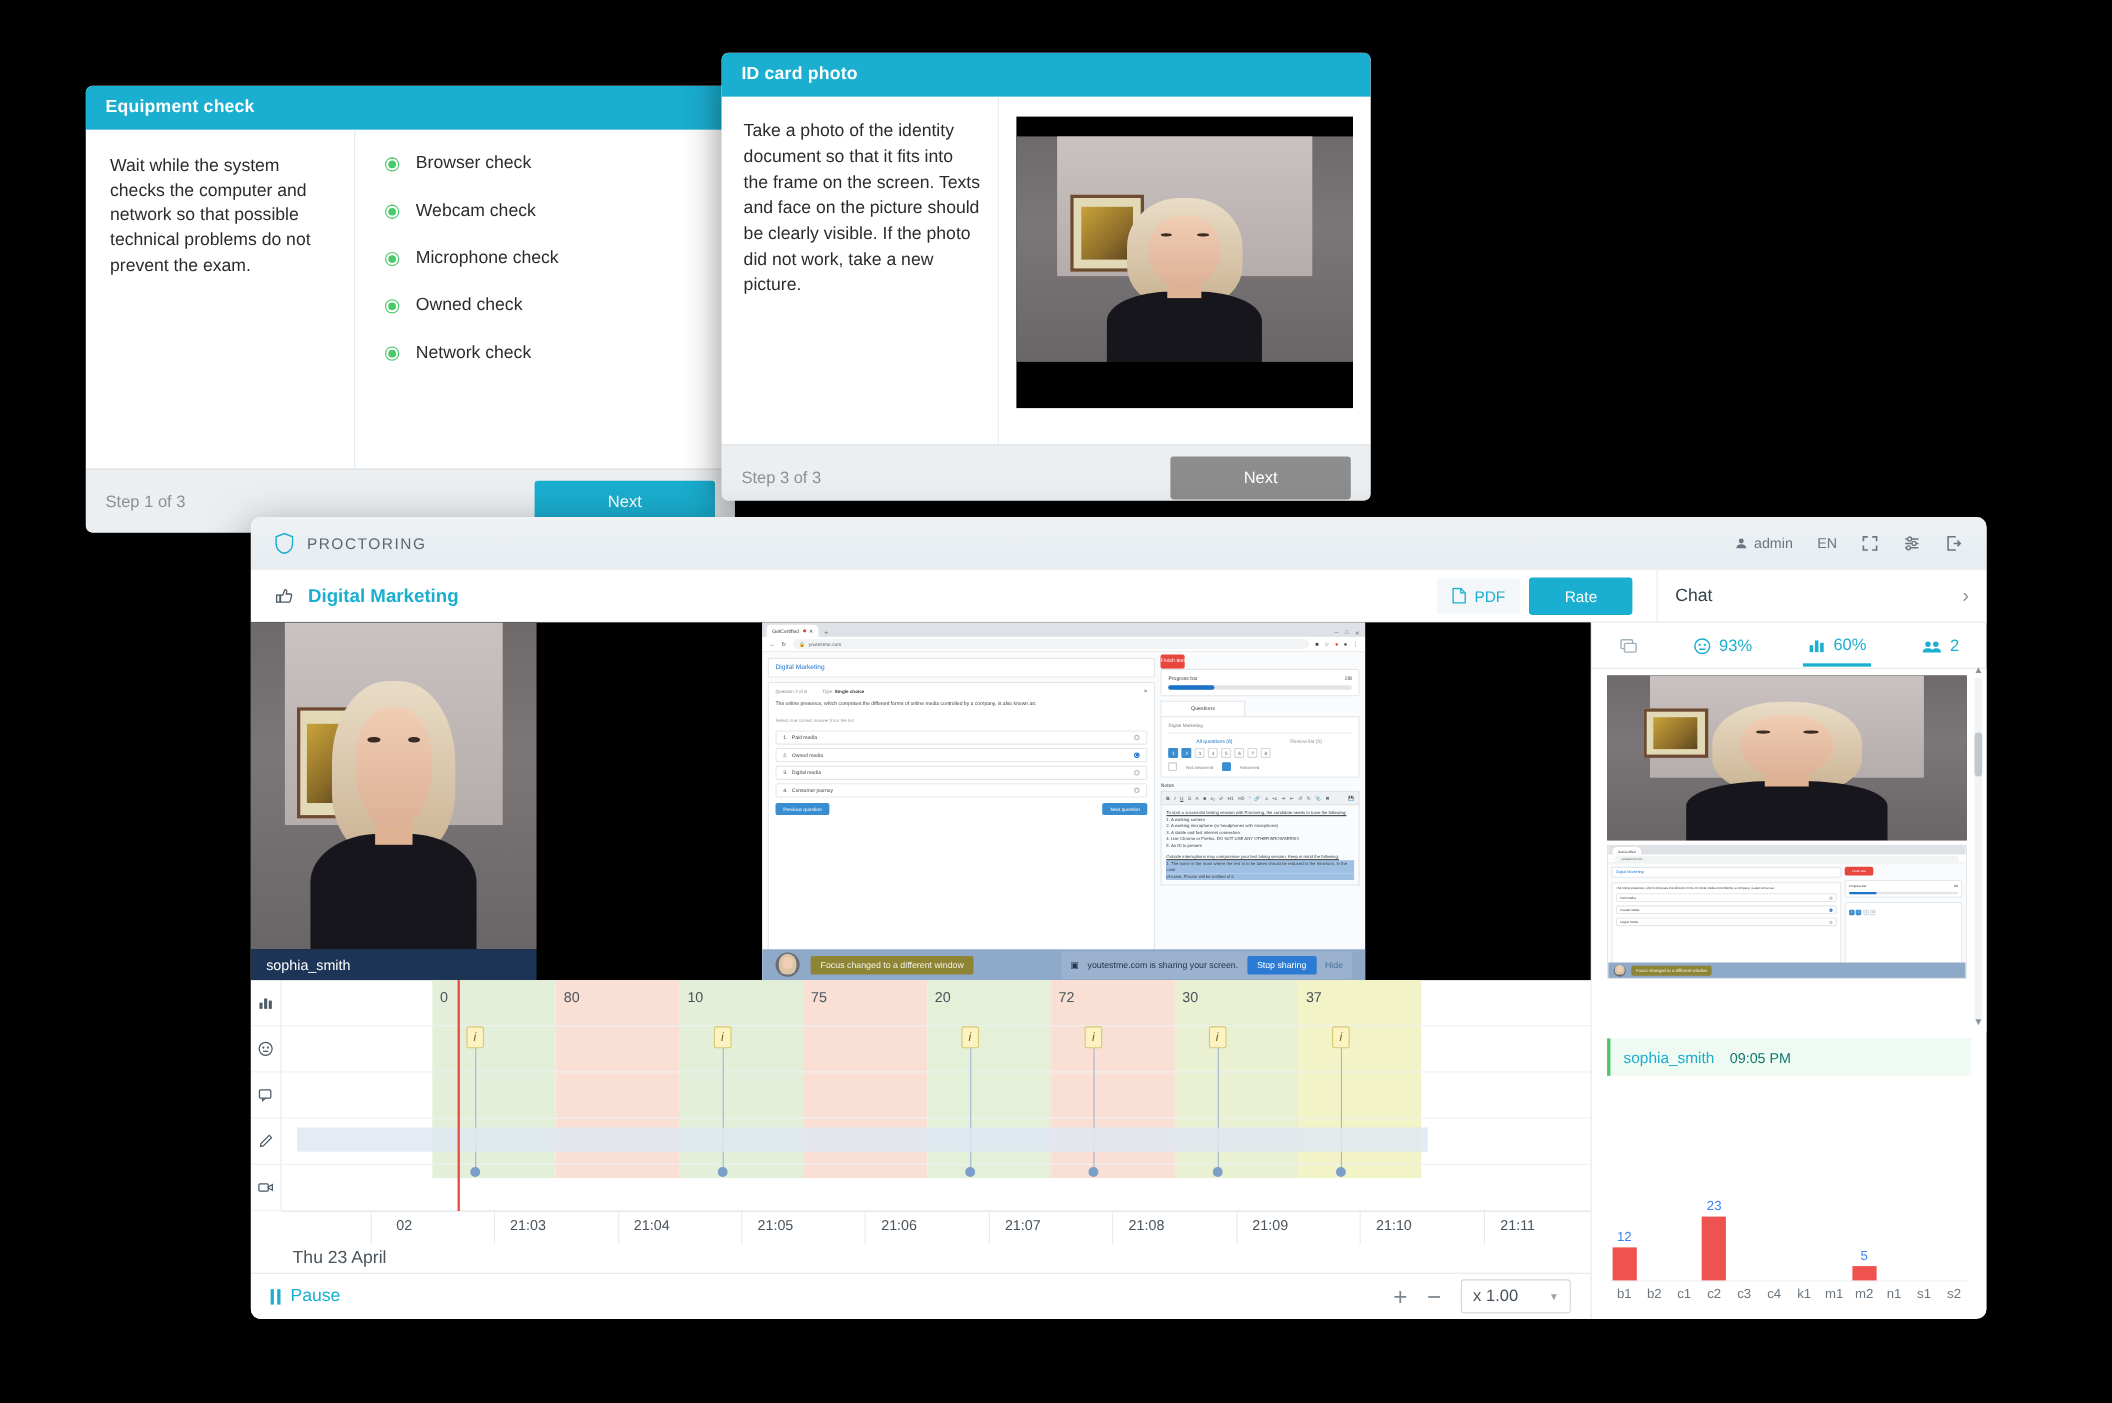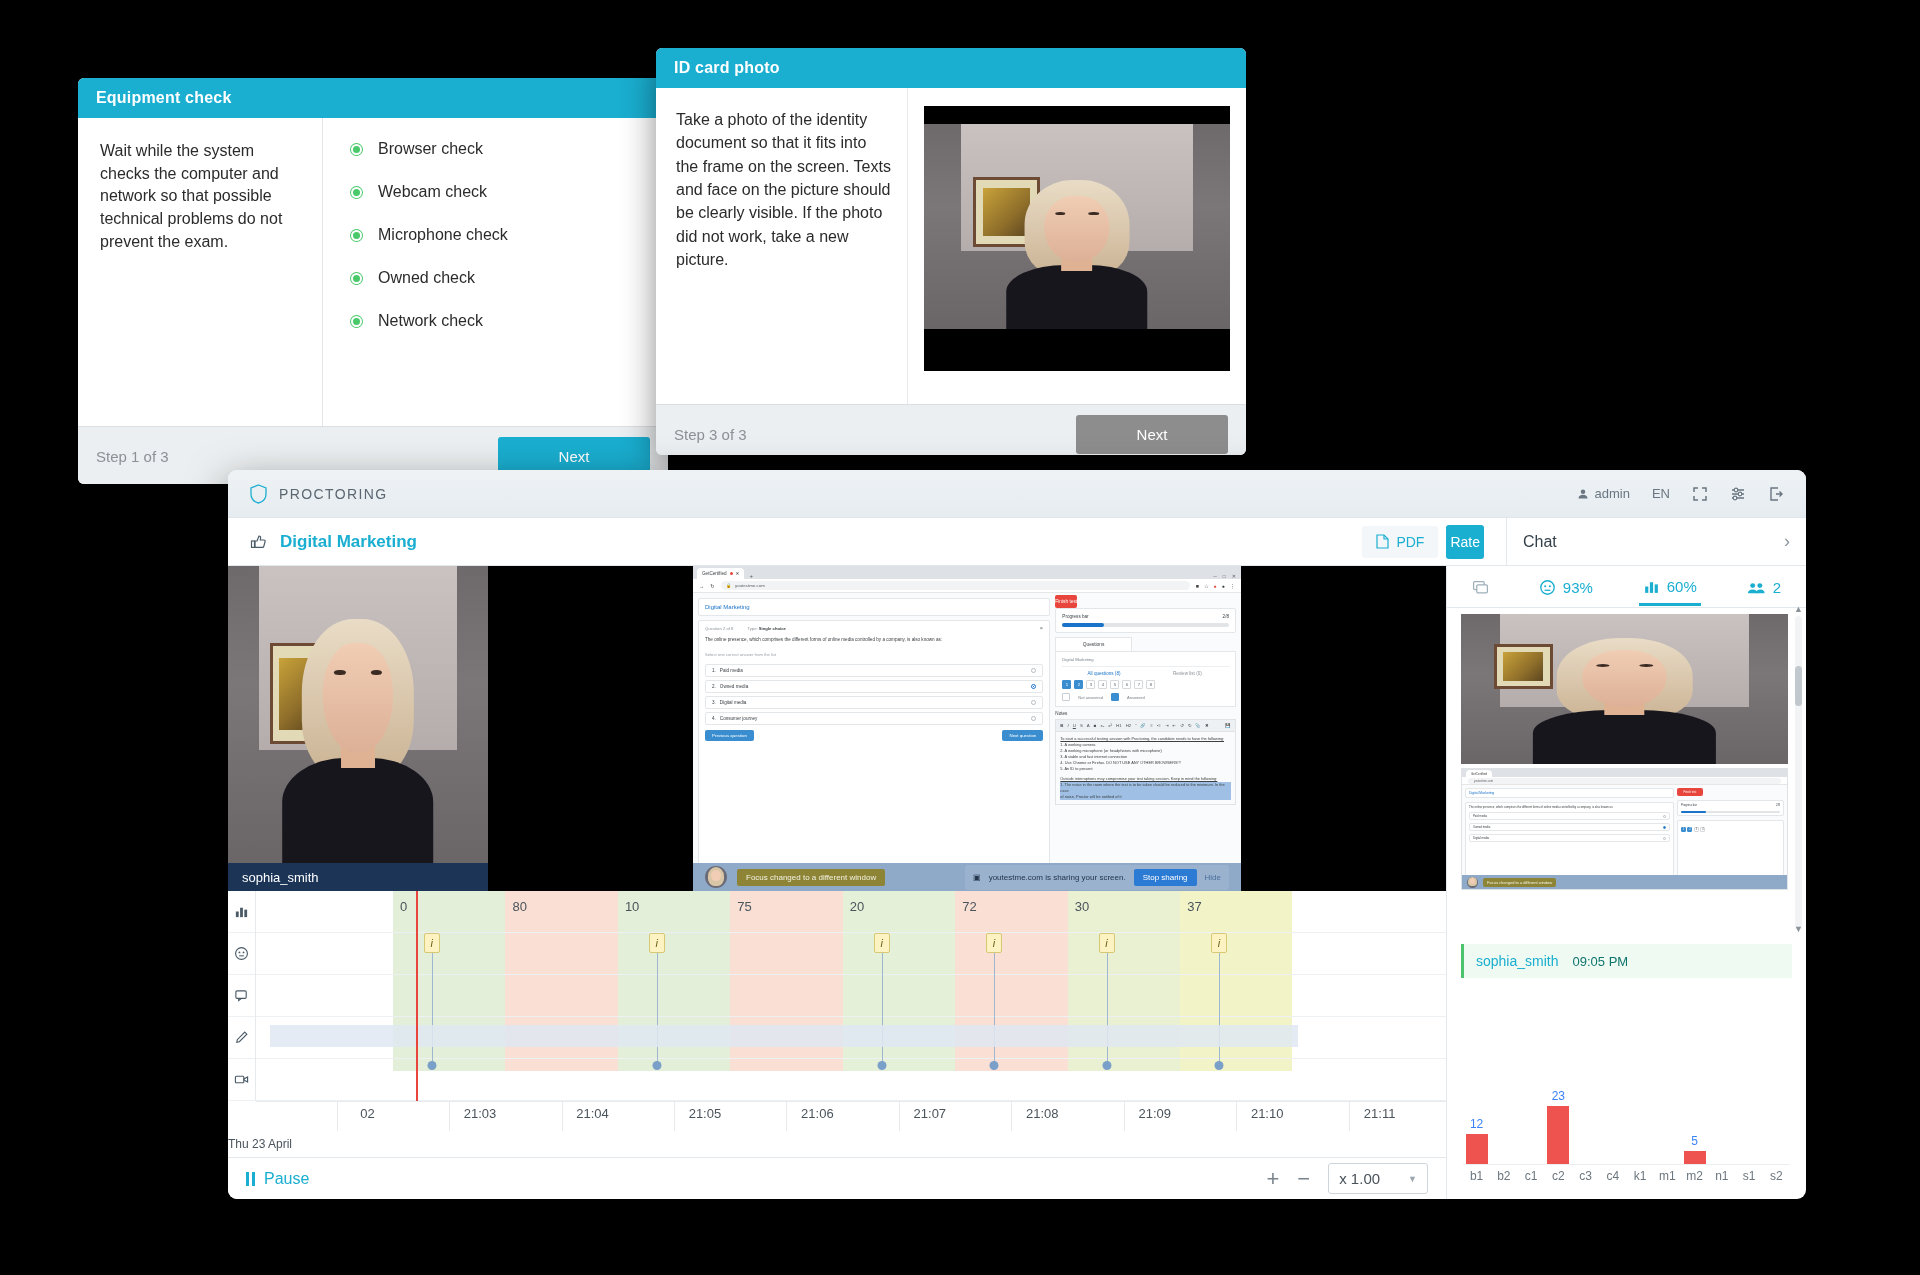--- a/index.html
+++ b/index.html
@@ -11,21 +11,21 @@
   .dlg { position:absolute; background:#fff; border-radius:6px;
          box-shadow:0 10px 34px rgba(0,0,0,.45); overflow:hidden; }
   .dlg-head { background:#1aaed0; color:#fff; font-size:16px; font-weight:bold;
               padding:11px 18px; letter-spacing:.2px; }
   .dlg-body { display:flex; background:#fff; }
   .dlg-foot { background:#eceff1; border-top:1px solid #dcdfe2;
               display:flex; align-items:center; justify-content:space-between;
               padding:10px 18px; }
   .step-txt { color:#8b9196; font-size:15px; }
   .btn-next { background:#1aaed0; color:#fff; border:none; border-radius:3px;
-              font-size:15px; padding:11px 0; width:152px; text-align:center;
+              font-size:15px; padding:11px 0; width:164px; text-align:center;
               cursor:pointer; font-family:inherit; }
   .btn-next.grey { background:#8d8d8d; }
 
   
   #eqDlg { left:78px; top:78px; width:590px; height:406px; }
   #eqDlg .dlg-body { height:308px; }
   .eq-left { width:245px; padding:22px 24px 0 22px; border-right:1px solid #e3e6e8; }
   .eq-left p { font-size:16px; line-height:1.42; color:#2b2b2b; }
   .eq-right { flex:1; padding:22px 0 0 28px; }
   .eq-item { display:flex; align-items:center; margin-bottom:25px; font-size:16px; color:#2b2b2b; }
@@ -79,21 +79,21 @@
   .top-right .it { display:flex; align-items:center; gap:6px; cursor:pointer; }
 
   .p-sub { height:48px; display:flex; align-items:stretch; border-bottom:1px solid #e3e8ec; background:#fff; }
   .sub-left { flex:1; display:flex; align-items:center; padding:0 22px; gap:12px; }
   .exam-title { color:#1aaed0; font-size:17px; font-weight:bold; cursor:pointer; }
   .sub-actions { margin-left:auto; display:flex; align-items:center; gap:8px; }
   .btn-pdf { display:flex; align-items:center; gap:7px; background:#f4f7f9;
              color:#1aaed0; border:none; border-radius:3px; padding:8px 14px;
              font-size:14px; font-family:inherit; cursor:pointer; }
   .btn-rate { background:#1aaed0; color:#fff; border:none; border-radius:3px;
-              padding:9px 4px; font-size:14px; font-family:inherit; cursor:pointer; }
+              padding:9px 32px; font-size:14px; font-family:inherit; cursor:pointer; }
   .sub-right { width:300px; border-left:1px solid #e3e8ec; display:flex;
                align-items:center; padding:0 16px; }
   .chat-lbl { font-size:16px; color:#33404a; }
 
   .p-main { display:flex; height:633px; }
   .left-col { flex:1; display:flex; flex-direction:column; }
 
   
   .vids { height:325px; display:flex; background:#000; }
   .cam-pane { width:260px; position:relative; background:#111; overflow:hidden; }
@@ -186,21 +186,21 @@
               border-radius:2px; color:#6b5d18; font-size:11px; font-style:italic;
               display:flex; align-items:center; justify-content:center; }
   .mk-line { width:1px; background:#9fb6d0; position:absolute; left:50%; top:20px; }
   .mk-dot { width:9px; height:9px; border-radius:50%; background:#7aa0c9;
             position:absolute; left:50%; transform:translateX(-50%); }
   .playhead { position:absolute; top:0; bottom:0; width:2px; background:#e8453c; }
   .sel-band { position:absolute; left:14px; height:22px; background:#dfe7f2; opacity:.85; }
   .tl-axis { height:30px; position:relative; border-top:1px solid #e6eaed; }
   .ax-t { position:absolute; top:4px; font-size:13px; color:#4a545c; transform:translateX(-50%); }
   .ax-line { position:absolute; top:0; bottom:0; width:1px; background:#e6eaed; }
-  .tl-date { height:26px; font-size:12px; color:#4a545c; display:flex; align-items:center; }
+  .tl-date { height:26px; font-size:16px; color:#4a545c; padding-left:38px; display:flex; align-items:center; }
 
   .p-bottom { height:42px; border-top:1px solid #e3e8ec; display:flex; align-items:center;
               padding:0 18px; background:#fff; }
   .pause { display:flex; align-items:center; gap:9px; color:#1aaed0; font-size:16px; cursor:pointer; }
   .pause .bars { display:flex; gap:3px; }
   .pause .bars i { width:3px; height:14px; background:#1aaed0; display:block; }
   .bot-right { margin-left:auto; display:flex; align-items:center; gap:18px; color:#6f7a83; }
   .zm { font-size:22px; cursor:pointer; color:#7b858d; }
   .speed { border:1px solid #cfd6db; border-radius:3px; padding:6px 10px; font-size:15px;
            color:#495159; display:flex; align-items:center; gap:28px; cursor:pointer; }

